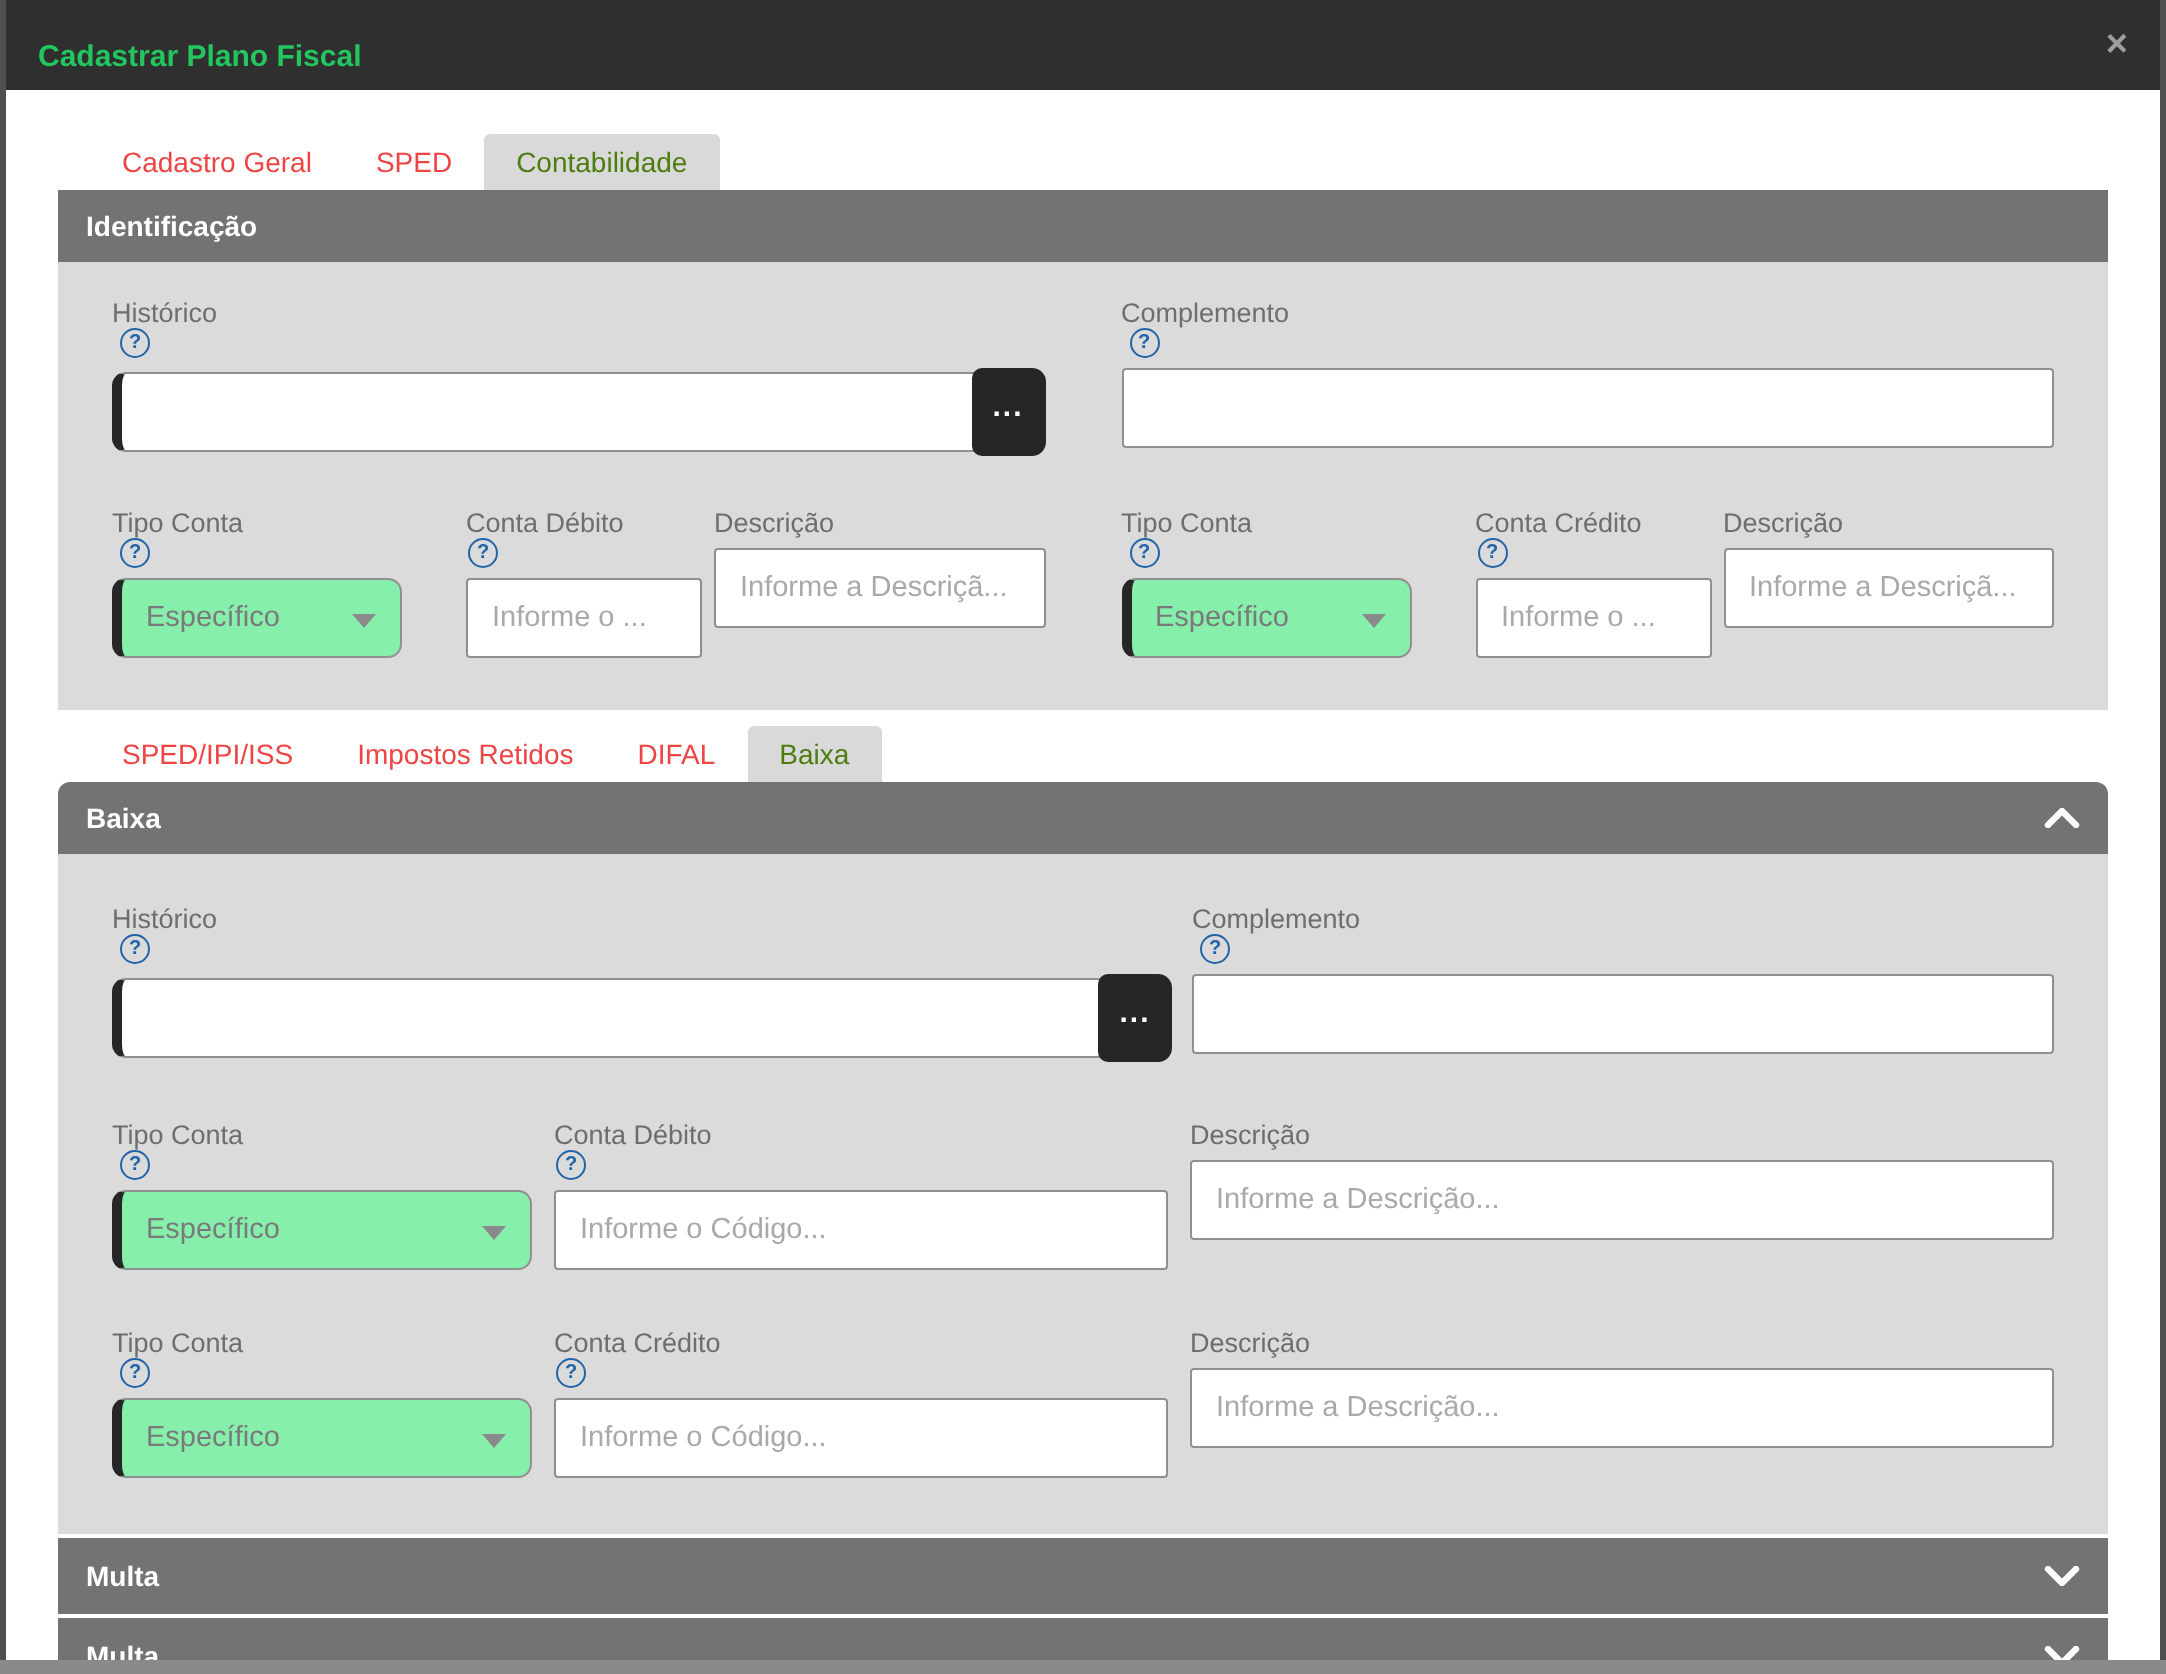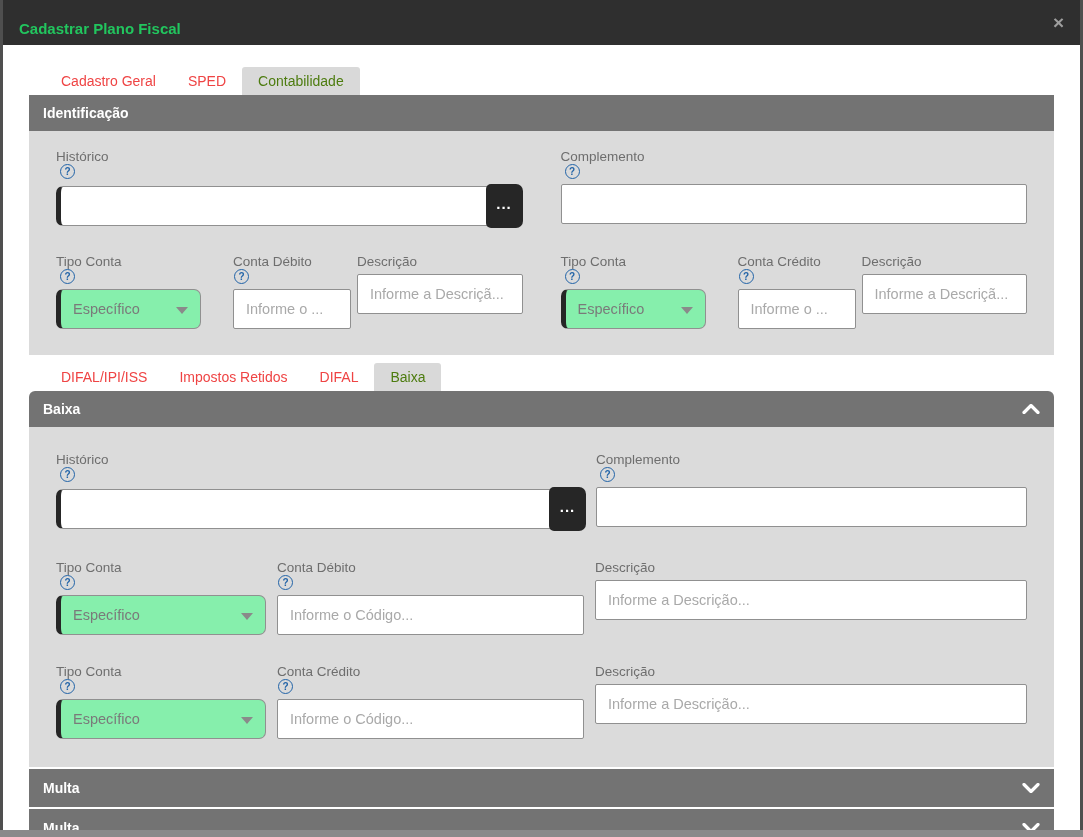--- a/index.html
+++ b/index.html
@@ -171,21 +171,21 @@
                 </div>
                 <input class="txt" placeholder="Informe a Descriçã..." style="">
               </div>
             </div>
           </div>
 
         </div>
       </div>
 
       <div class="tabs" style="margin-top:8px;">
-        <div class="tab">DIFAL/IPI/ISS</div>
+        <div class="tab">SPED/IPI/ISS</div>
         <div class="tab">Impostos Retidos</div>
         <div class="tab">DIFAL</div>
         <div class="tab active">Baixa</div>
       </div>
 
       <div>
         <div class="panel-header rounded-top">
           <span>Baixa</span>
           <span class="chev">
             <svg width="18" height="10" viewBox="0 0 18 10">

